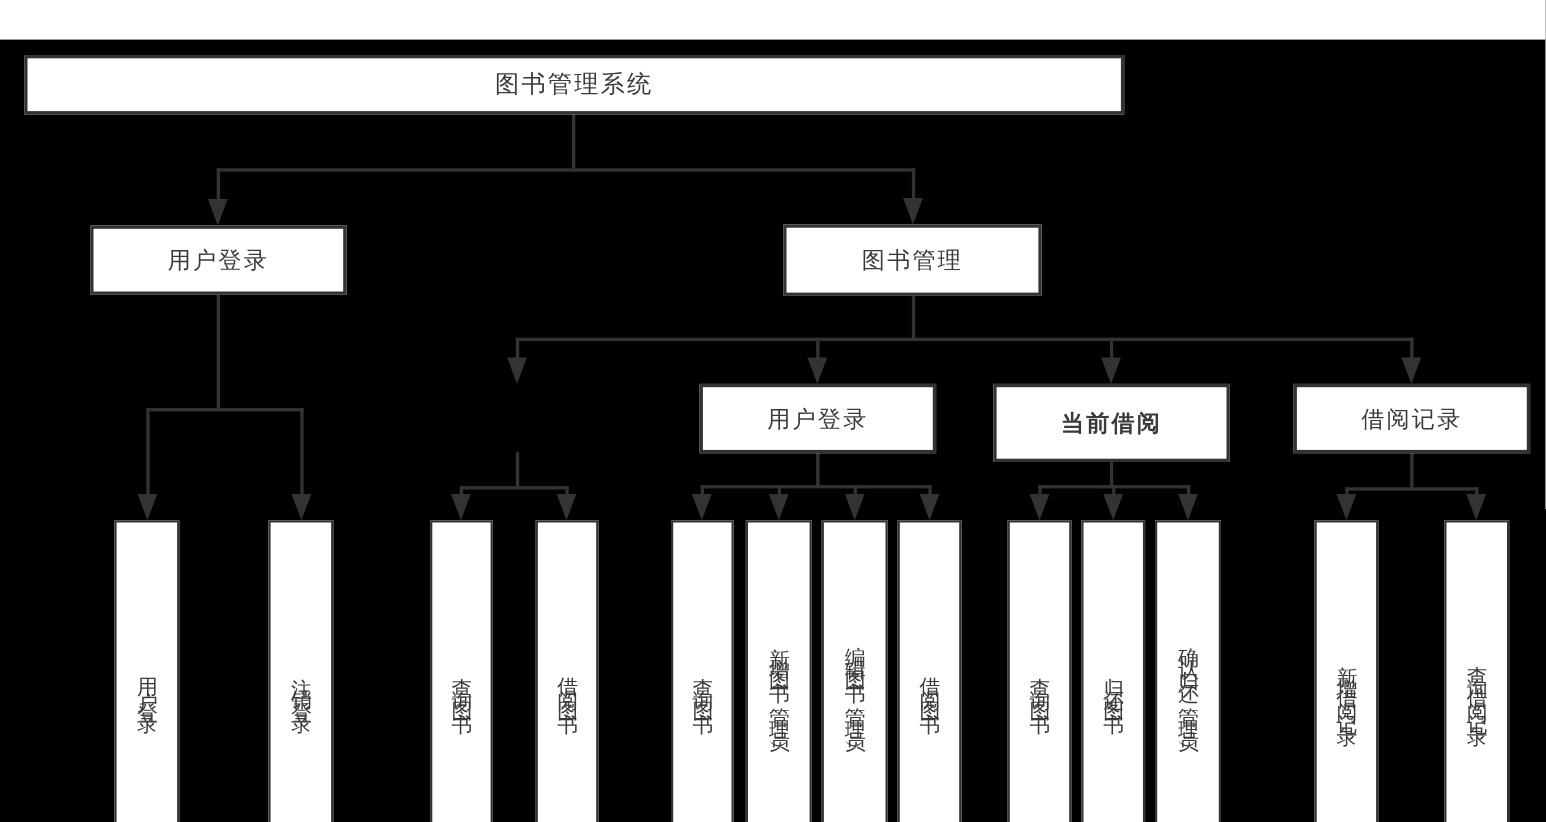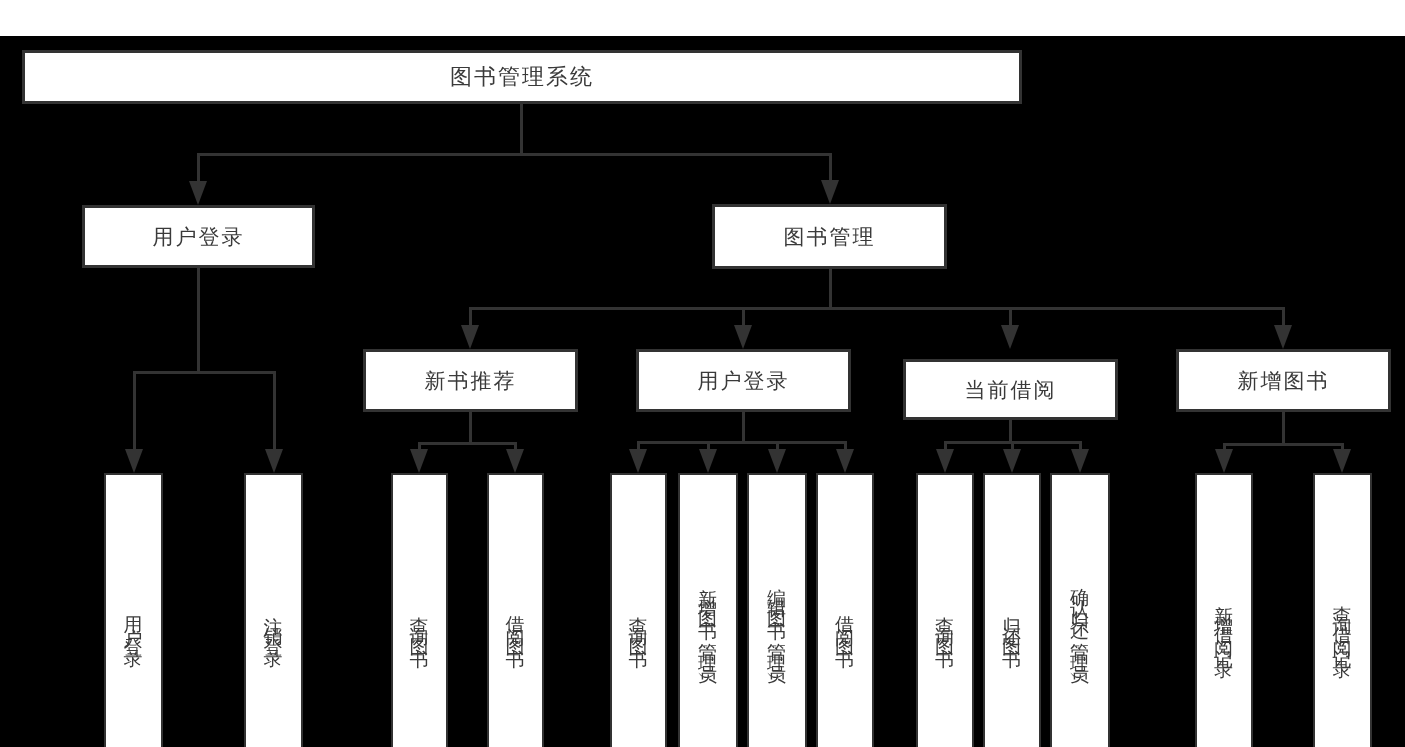--- a/index.html
+++ b/index.html
@@ -138,31 +138,28 @@
     <span>图书管理系统</span>
   </div>
 
   <div class="hbox" style="left:82px; top:169px; width:233px; height:63px;">
     <span>用户登录</span>
   </div>
   <div class="hbox" style="left:712px; top:168px; width:235px; height:65px;justify-content:center;">
     <span>图书管理</span>
   </div>
 
-  <div class="hbox" style="left:363px; top:313px; width:215px; height:63px;">
-    <span>新书推荐</span>
-  </div>
   <div class="hbox" style="left:636px; top:313px; width:215px; height:63px;">
     <span>用户登录</span>
   </div>
-  <div class="hbox" style="left:903px; top:323px; width:215px; height:61px;">
+  <div class="hbox" style="left:903px; top:313px; width:215px; height:71px;font-weight:bold;">
     <span>当前借阅</span>
   </div>
   <div class="hbox" style="left:1176px; top:313px; width:215px; height:63px;">
-    <span>新增图书</span>
+    <span>借阅记录</span>
   </div>
 
   <div class="vbox" style="left:104px; width:59px;">
     <span>用户登录</span>
   </div>
   <div class="vbox" style="left:244px; width:59px;">
     <span>注销登录</span>
   </div>
 
   <div class="vbox" style="left:391px; width:57px;">

